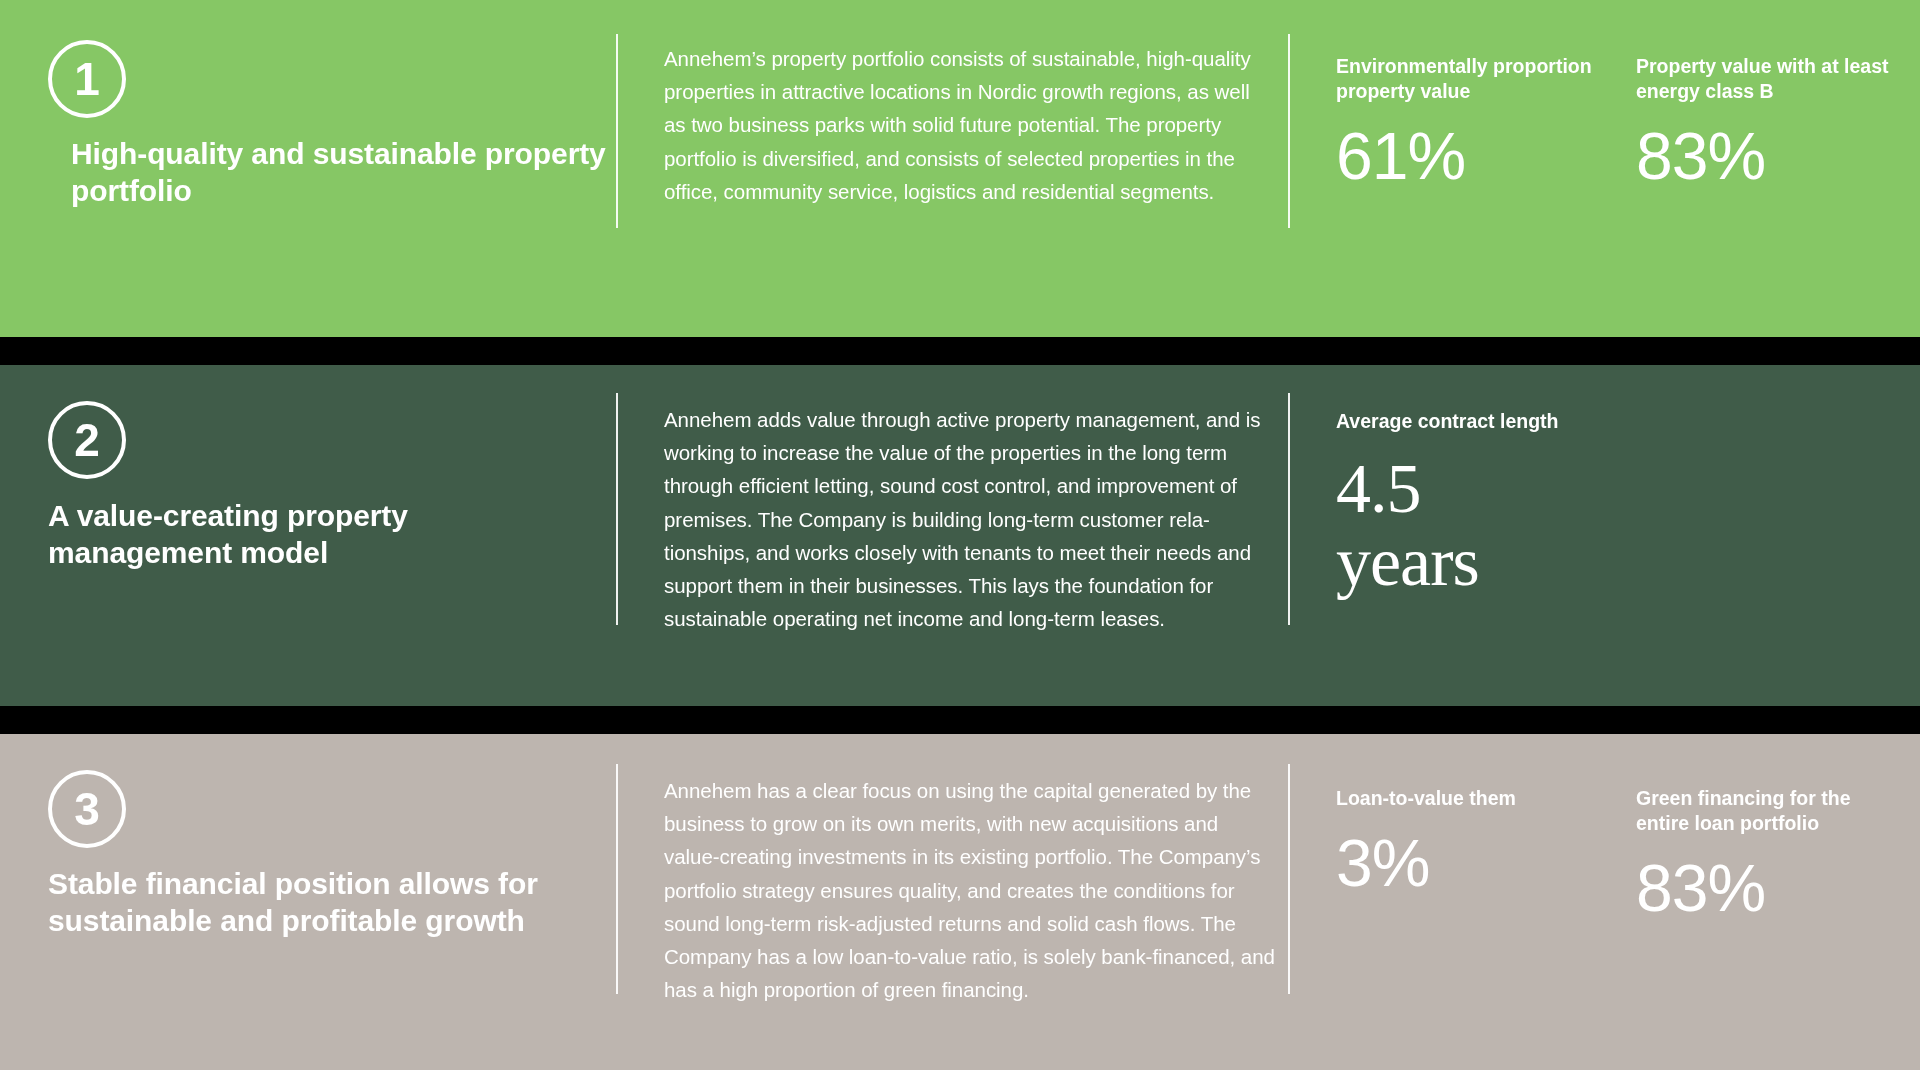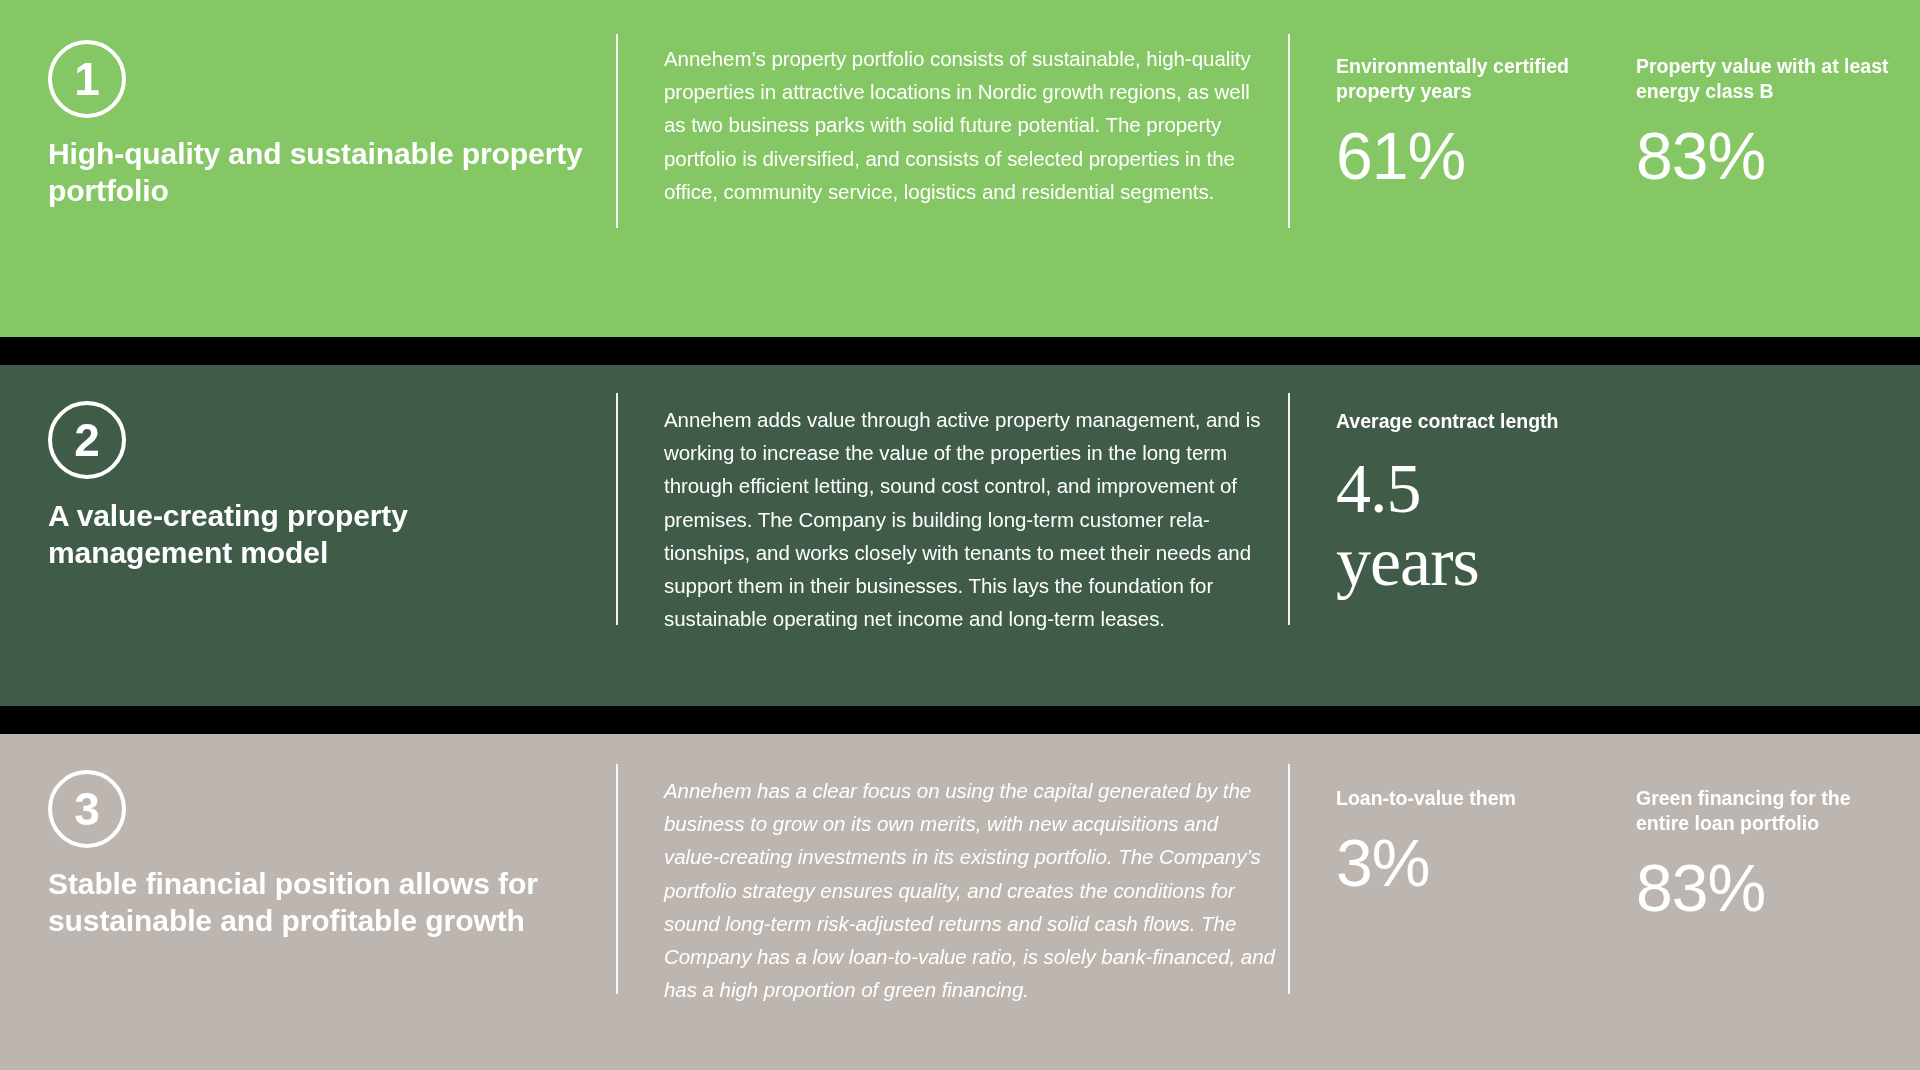--- a/index.html
+++ b/index.html
@@ -48,21 +48,21 @@
   .headline {
     position:absolute;
     color:#ffffff;
     font-weight:bold;
     font-size:30px;
     line-height:1.23;
     letter-spacing:-0.1px;
     left:48px;
     width:540px;
   }
-  .hl-1 { top:136px; }
+  .hl-1 { top:136px;margin-left:23px; }
 
   
   .col-body {
     width:672px;
     flex:0 0 672px;
     position:relative;
     padding-left:48px;
   }
   .rule {
     position:absolute;
@@ -73,21 +73,21 @@
   }
   .body-text {
     color:#ffffff;
     font-size:20.5px;
     line-height:1.62;
     width:612px;
     letter-spacing:-0.05px;
   }
   .bt-1 { padding-top:42px; }
   .bt-2 { padding-top:38px; }
-  .bt-3 { padding-top:40px;font-style:italic; }
+  .bt-3 { padding-top:40px; }
 
   
   .col-kpi {
     flex:1 1 auto;
     position:relative;
     display:flex;
     flex-direction:row;
     padding-left:48px;
   }
   .kpi {
@@ -124,21 +124,21 @@
       </div>
       <div class="headline hl-1">High-quality and sustainable property portfolio</div>
     </div>
     <div class="col-body">
       <div class="rule" style="top:34px;height:194px;"></div>
       <div class="body-text bt-1">Annehem’s property portfolio consists of sustainable, high-quality properties in attractive locations in Nordic growth regions, as well as two business parks with solid future potential. The property portfolio is diversified, and consists of selected properties in the office, community service, logistics and residential segments.</div>
     </div>
     <div class="col-kpi">
       <div class="rule" style="top:34px;height:194px;"></div>
       <div class="kpi kp-1">
-        <div class="kpi-label">Environmentally certified property years</div>
+        <div class="kpi-label">Environmentally proportion property value</div>
         <div class="kpi-value">61%</div>
       </div>
       <div class="kpi kp-1">
         <div class="kpi-label">Property value with at least energy class B</div>
         <div class="kpi-value">83%</div>
       </div>
     </div>
   </div>
 
   <div class="gap"></div>

